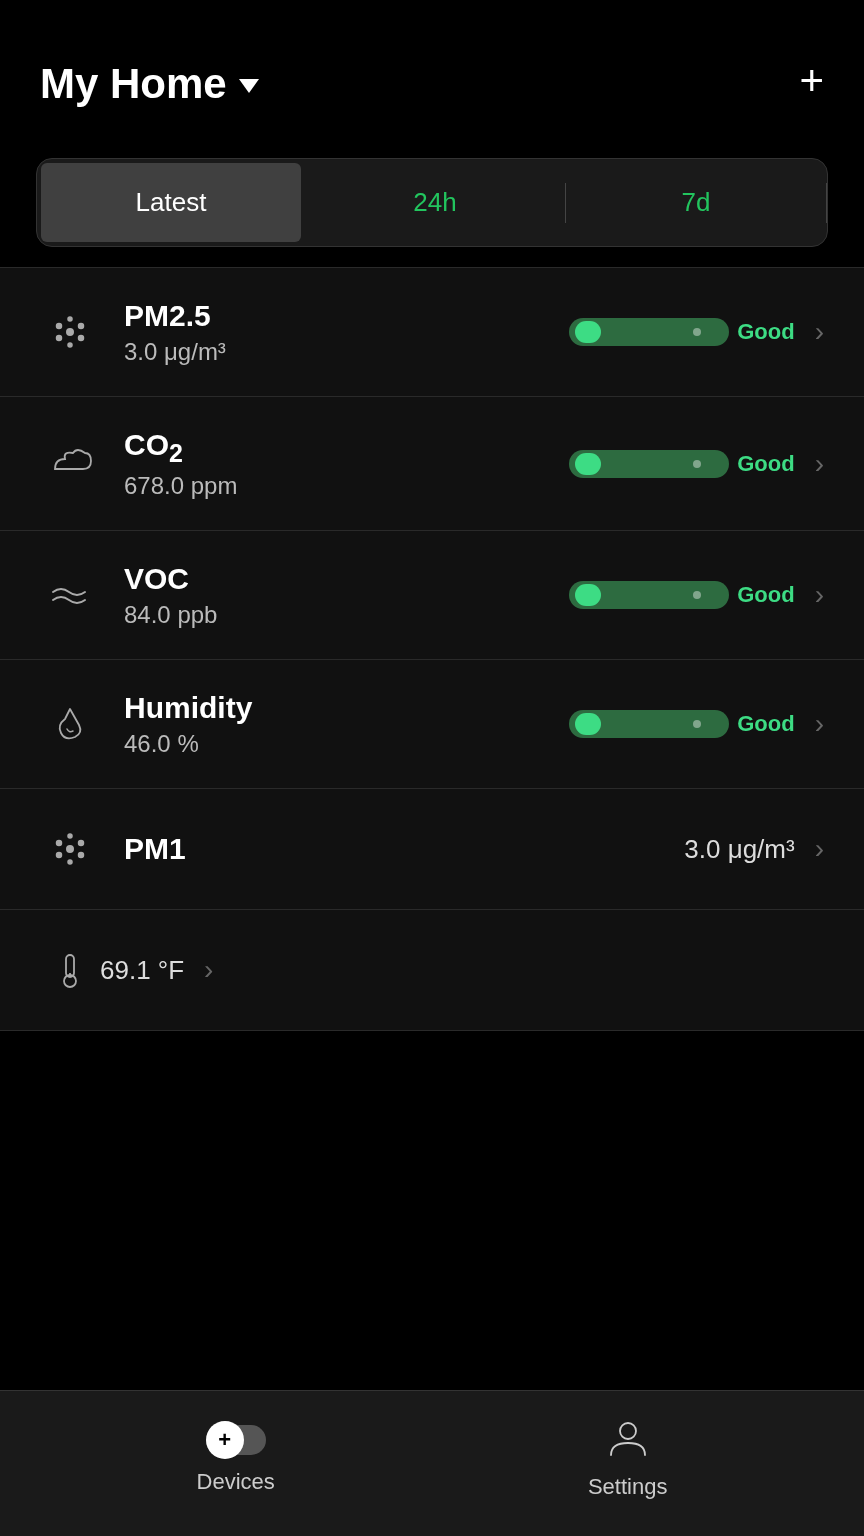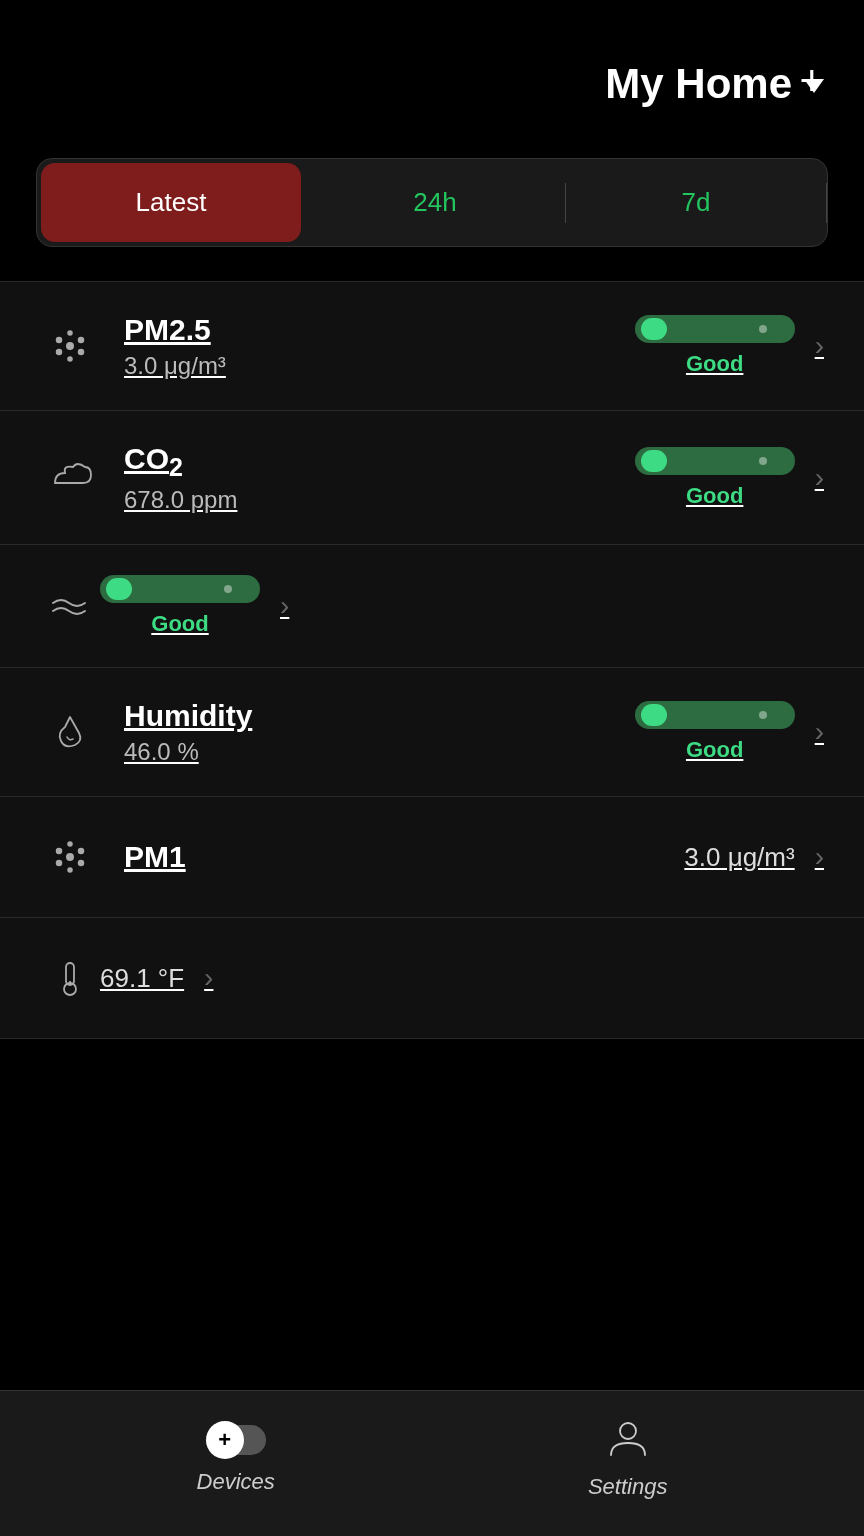--- a/index.html
+++ b/index.html
@@ -10,21 +10,21 @@
       color: #fff;
       font-family: -apple-system, BlinkMacSystemFont, 'Helvetica Neue', Arial, sans-serif;
       width: 864px;
       min-height: 1536px;
       overflow-x: hidden;
     }
 
     .header {
       display: flex;
       align-items: center;
-      justify-content: flex-end;
+      justify-content: flex-start;
       padding: 60px 40px 30px;
       position: relative;
     }
 
     .header-title-group {
       display: flex;
       align-items: center;
       gap: 12px;
     }
 
@@ -73,40 +73,39 @@
       font-size: 26px;
       font-weight: 500;
       color: #22c55e;
       cursor: pointer;
       border: none;
       background: none;
       position: relative;
     }
 
     .tab.active {
-      background: #7f1d1d;
-      color: #fff;
-      border-radius: 14px;
+      background: #404040;
+      color: #fff;
+      border-radius: 6px;
       margin: 4px;
     }
 
     .tab-divider {
       width: 1px;
       height: 40px;
       background: #444;
     }
 
     .tab.active + .tab-divider,
     .tab-divider:has(+ .tab.active) {
       display: none;
     }
 
     .metrics-list {
-      margin: 34px 0 0;
-      text-decoration: underline;
+      margin: 20px 0 0;
     }
 
     .metric-row {
       display: flex;
       align-items: center;
       padding: 30px 40px;
       border-top: 1px solid #2a2a2a;
       cursor: pointer;
       background: #111;
     }
@@ -145,21 +144,21 @@
     }
 
     .metric-value {
       font-size: 24px;
       color: #bbb;
       margin-top: 4px;
     }
 
     .metric-right {
       display: flex;
-      flex-direction: column;
+      flex-direction: row;
       align-items: center;
       gap: 8px;
       margin-right: 20px;
     }
 
     .metric-status-text {
       font-size: 22px;
       font-weight: 600;
     }
 
@@ -229,21 +228,20 @@
       gap: 10px;
       cursor: pointer;
       background: none;
       border: none;
       color: #fff;
     }
 
     .nav-item-label {
       font-size: 22px;
       color: #ccc;
-      font-style: italic;
     }
 
     .nav-icon-devices {
       width: 60px;
       height: 38px;
       position: relative;
       display: flex;
       align-items: center;
     }
 
@@ -355,20 +353,24 @@
     <span class="chevron-right">›</span>
   </div>
 
   <div class="metric-row">
     <div class="metric-icon">
       <svg viewBox="0 0 46 46">
         <path d="M6 20 Q14 14 22 20 Q30 26 38 20" stroke="#aaa" stroke-width="2" fill="none" stroke-linecap="round"></path>
         <path d="M6 28 Q14 22 22 28 Q30 34 38 28" stroke="#aaa" stroke-width="2" fill="none" stroke-linecap="round"></path>
       </svg>
     </div>
+    <div class="metric-info">
+      <div class="metric-name">VOC</div>
+      <div class="metric-value">84.0 ppb</div>
+    </div>
     <div class="metric-right">
       <div class="quality-bar">
         <div class="thumb"></div>
         <div class="dot"></div>
       </div>
       <span class="metric-status-text good">Good</span>
     </div>
     <span class="chevron-right">›</span>
   </div>
 

